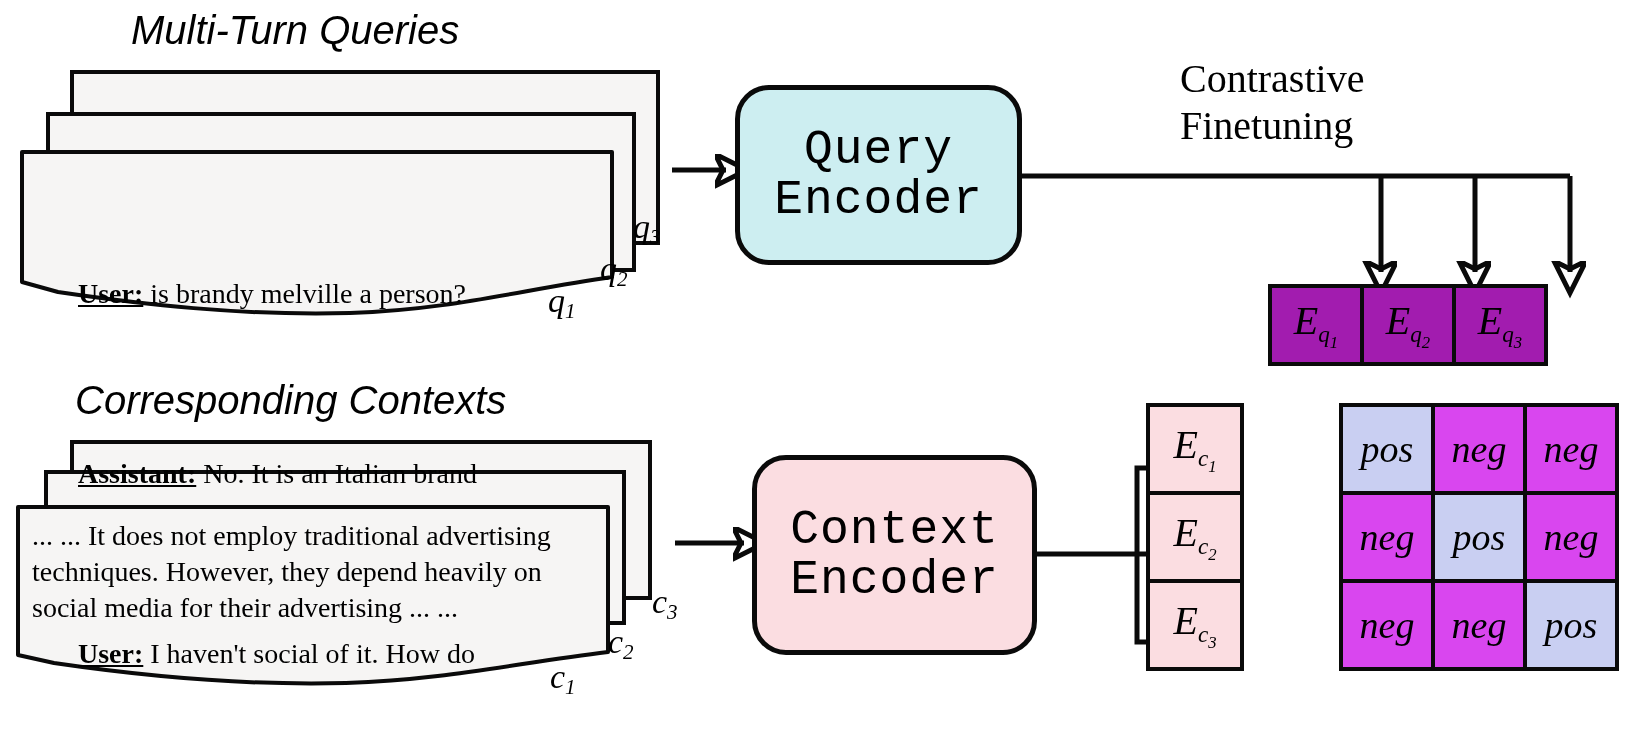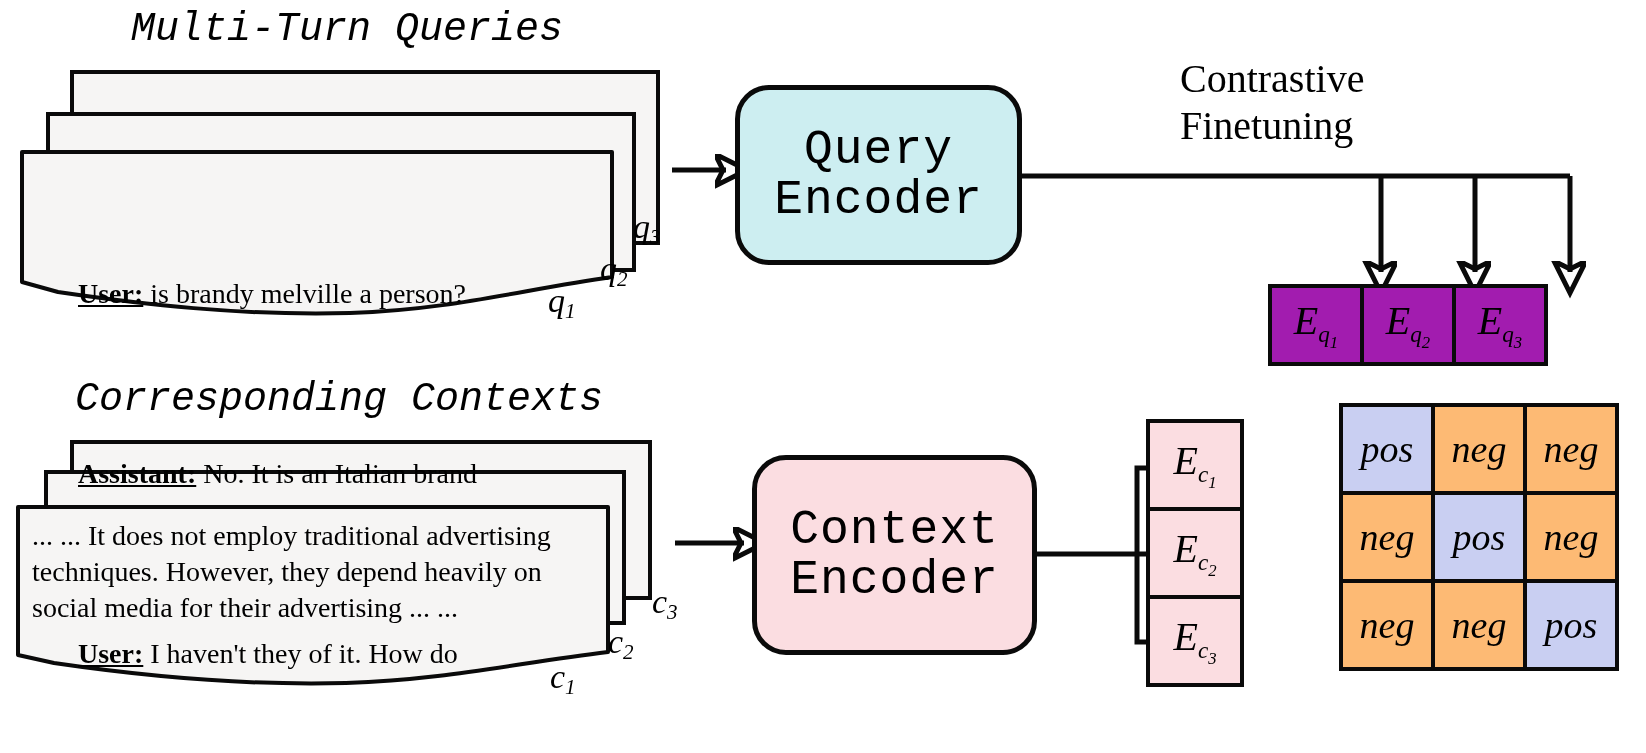--- a/index.html
+++ b/index.html
@@ -18,21 +18,21 @@
     color: #000000;
   }
 
   
   .section-title {
     position: absolute;
     font-style: italic;
     font-size: 40px;
     line-height: 1;
     white-space: nowrap;
-    font-family: Liberation Mono, monospace;
+    font-family: Liberation Sans, sans-serif;
   }
   #title-queries  { left: 131px; top: 10px; }
   #title-contexts { left: 75px;  top: 380px; }
 
   
   .card {
     position: absolute;
     background: #f6f5f4;
     border: 4px solid #0a0a0a;
     box-sizing: border-box;
@@ -124,21 +124,21 @@
   }
   .emb-cell sub { font-size: 0.58em; vertical-align: -0.35em; font-style: italic; }
   .emb-cell sub sub { font-size: 0.72em; }
 
   #eq-row { left: 1268px; top: 284px; }
   #eq-row .emb-cell { width: 96px; height: 82px; background: #a21caf; margin-left: -4px; }
   #eq-row .emb-cell:first-child { margin-left: 0; }
 
   #ec-col { left: 1146px; top: 403px; flex-direction: column; }
   #ec-col .emb-cell { width: 98px; height: 92px; background: #fbdde1; margin-top: -4px; }
-  #ec-col .emb-cell:first-child { margin-top: 16px; }
+  #ec-col .emb-cell:first-child { margin-top: 0; }
 
   
   #pn-matrix {
     position: absolute;
     left: 1339px;
     top: 403px;
     z-index: 4;
     display: flex;
     flex-direction: column;
   }
@@ -148,21 +148,21 @@
     width: 96px;
     height: 92px;
     box-sizing: border-box;
     border: 4px solid #0a0a0a;
     margin-left: -4px;
     display: flex;
     align-items: center;
     justify-content: center;
     font-style: italic;
     font-size: 38px;
-    background: #fdba74;
+    background: #d946ef;
     font-family: "Liberation Serif", "DejaVu Serif", serif;
   }
   .pn-row .pn-cell:first-child { margin-left: 0; }
   .pn-cell.pos { background: #c9cff2; }
 
   
   #wires {
     position: absolute;
     left: 0; top: 0;
     width: 1646px; height: 753px;
@@ -193,21 +193,21 @@
   </div>
 
   <div class="card-text" id="query-card-text" style="left:36px; top:168px; width:560px;">
     <div>
       <span class="role">User:</span><span> is brandy melville a person?</span>
     </div>
     <div>
       <span class="role">Assistant:</span><span> No. It is an Italian brand</span>
     </div>
     <div>
-      <span class="role">User:</span><span> I haven't they of it. How do</span>
+      <span class="role">User:</span><span> I haven't social of it. How do</span>
     </div>
     
   </div>
 
   <div class="stack-label" style="left:548px; top:284px;"><span>q</span><sub>1</sub></div>
   <div class="stack-label" style="left:600px; top:252px;"><span>q</span><sub>2</sub></div>
   <div class="stack-label" style="left:633px; top:210px;"><span>q</span><sub>3</sub></div>
 
   <div class="card back" style="left:70px; top:440px; width:582px; height:160px;"></div>
   <div class="card mid" style="left:44px; top:470px; width:582px; height:155px;"></div>

